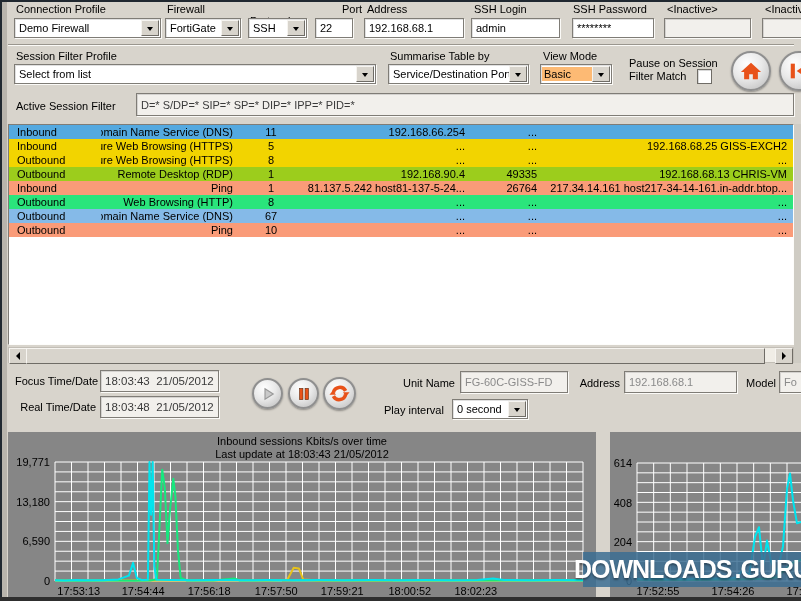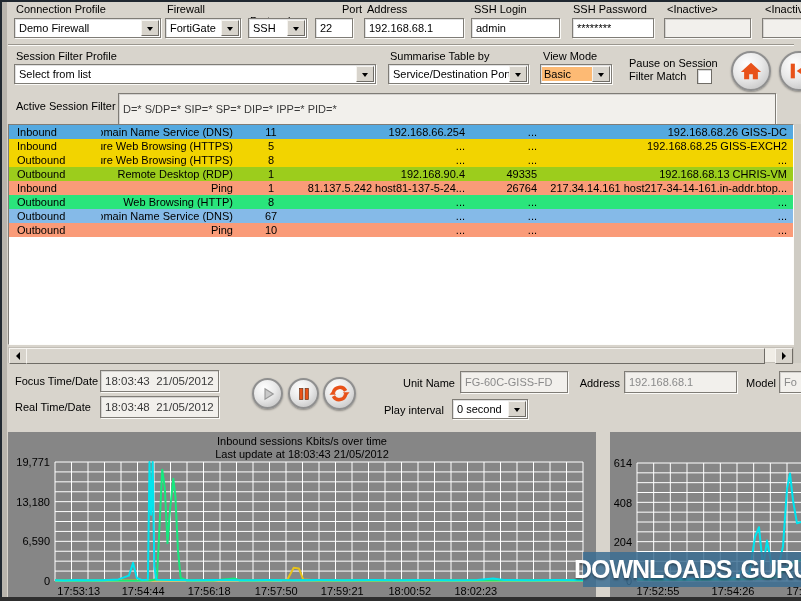--- a/index.html
+++ b/index.html
@@ -146,33 +146,32 @@
     </svg>
   </div>
   <div class="circle-btn" style="left:779px;top:51px;width:40px;height:40px;">
     <svg width="22" height="22" viewBox="0 0 24 24">
       <rect x="3" y="4" width="4.5" height="16" fill="#e8521a"></rect>
       <path d="M21 4 L9.5 12 L21 20 Z" fill="#e8521a"></path>
     </svg>
   </div>
 
   <div class="lbl" style="left:16px;top:100px;">Active Session Filter</div>
-  <div class="field ro pre" style="left:118px;top:93px;width:658px;height:32px;">
+  <div class="field ro pre" style="left:136px;top:93px;width:658px;height:23px;">
     <span>D=* S/DP=* SIP=* SP=* DIP=* IPP=* PID=*</span>
   </div>
 
   <div id="table">
     <div>
         <div class="trow" style="background: rgb(84, 169, 224);">
           <div class="tcell c-dir">Inbound</div>
           <div class="tcell c-svc">Domain Name Service (DNS)</div>
           <div class="tcell c-ses">11</div>
           <div class="tcell c-sip">192.168.66.254</div>
           <div class="tcell c-spt">...</div>
-          <div class="tcell c-dip">192.168.68.26 GISS-DC</div>
         </div>
         <div class="trow" style="background: rgb(242, 212, 0);">
           <div class="tcell c-dir">Inbound</div>
           <div class="tcell c-svc">Secure Web Browsing (HTTPS)</div>
           <div class="tcell c-ses">5</div>
           <div class="tcell c-sip">...</div>
           <div class="tcell c-spt">...</div>
           <div class="tcell c-dip">192.168.68.25 GISS-EXCH2</div>
         </div>
         <div class="trow" style="background: rgb(242, 212, 0);">
@@ -230,21 +229,21 @@
   <div id="hscroll">
     <div class="sbtn arrow-l" style="left:0;"></div>
     <div id="hthumb"></div>
     <div class="sbtn arrow-r" style="right:0;"></div>
   </div>
 
   <div class="lbl" style="left:15px;top:375px;width:81px;text-align:right;">Focus Time/Date</div>
   <div class="field ro pre" style="left:100px;top:370px;width:119px;height:22px;font-size:11.5px;">
     <span>18:03:43  21/05/2012</span>
   </div>
-  <div class="lbl" style="left:15px;top:401px;width:81px;text-align:left;">Real Time/Date</div>
+  <div class="lbl" style="left:15px;top:401px;width:81px;text-align:right;">Real Time/Date</div>
   <div class="field ro pre" style="left:100px;top:396px;width:119px;height:22px;font-size:11.5px;">
     <span>18:03:48  21/05/2012</span>
   </div>
 
   <div class="circle-btn" style="left:252px;top:378px;width:31px;height:31px;">
     <svg width="18" height="18" viewBox="0 0 24 24">
       <path d="M8 5 L19 12 L8 19 Z" fill="#c9c9c9" stroke="#989898" stroke-width="1.5"></path>
     </svg>
   </div>
   <div class="circle-btn" style="left:288px;top:378px;width:31px;height:31px;">

